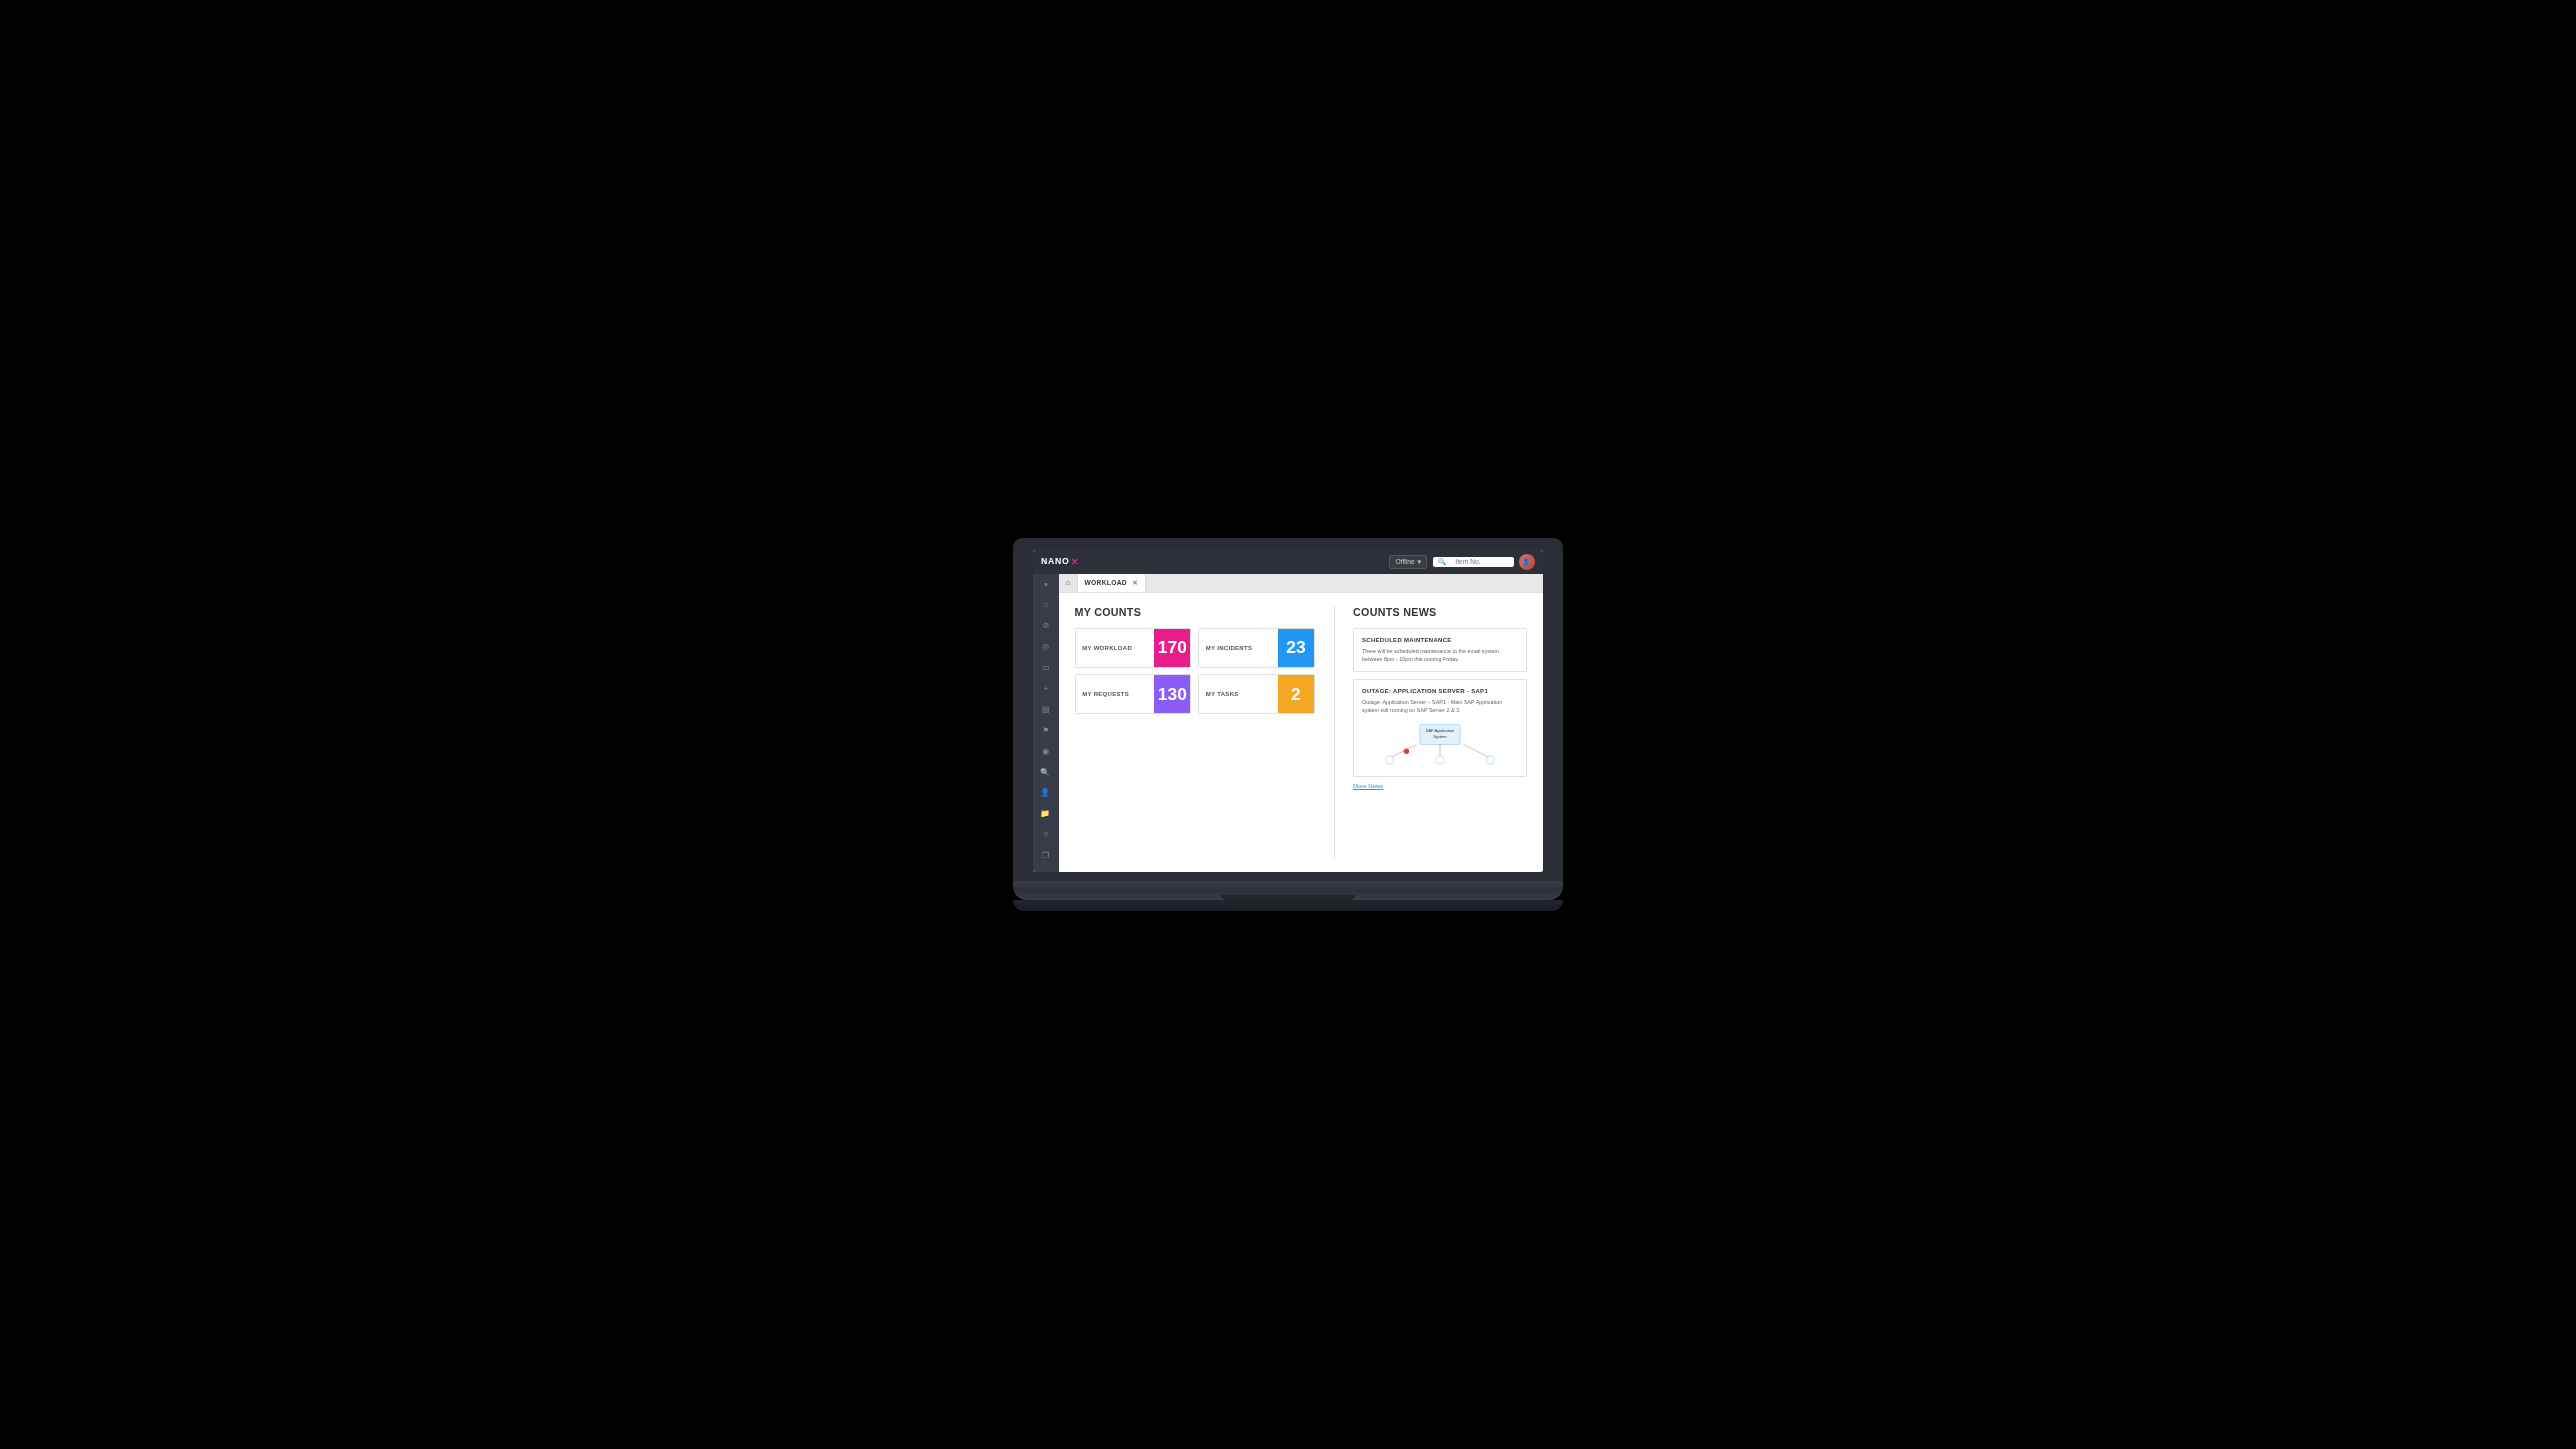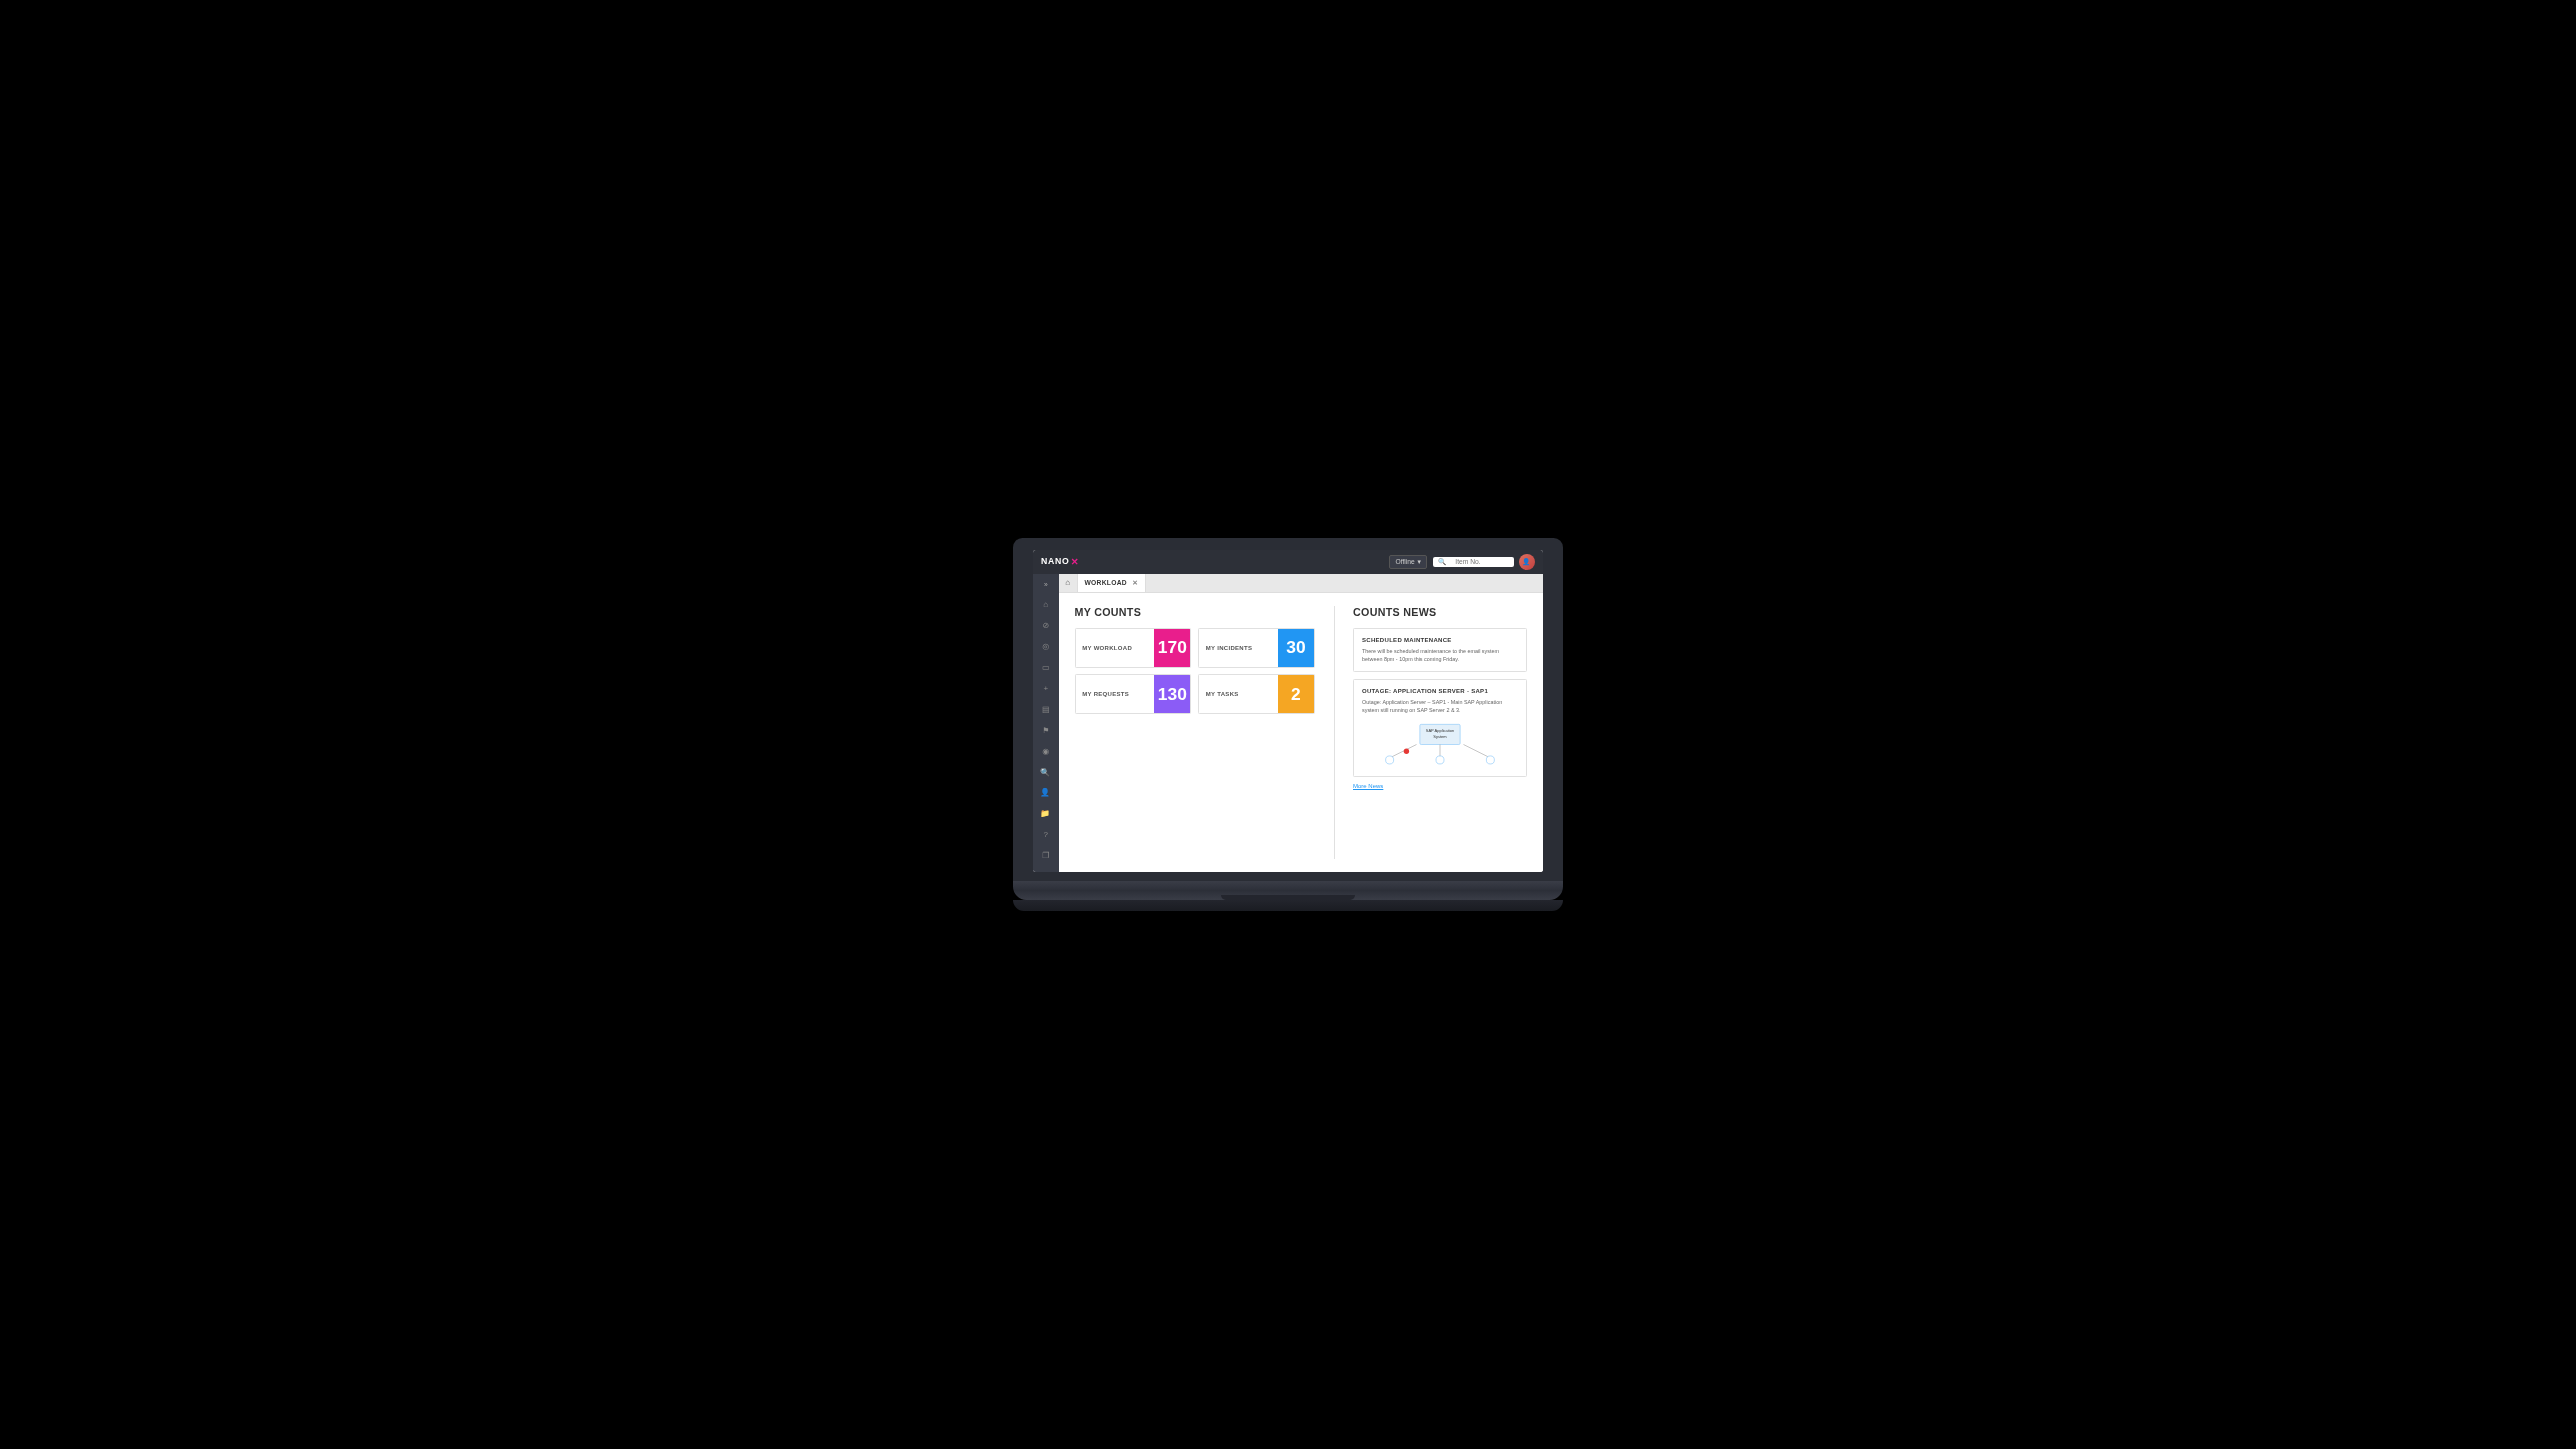--- a/index.html
+++ b/index.html
@@ -412,21 +412,21 @@
               <div class="section-title">MY COUNTS</div>
               <div class="counts-grid">
 
                 <div class="count-card">
                   <div class="count-label">MY WORKLOAD</div>
                   <div class="count-value bg-pink">170</div>
                 </div>
 
                 <div class="count-card">
                   <div class="count-label">MY INCIDENTS</div>
-                  <div class="count-value bg-blue">30</div>
+                  <div class="count-value bg-blue">23</div>
                 </div>
 
                 <div class="count-card">
                   <div class="count-label">MY REQUESTS</div>
                   <div class="count-value bg-teal">130</div>
                 </div>
 
                 <div class="count-card">
                   <div class="count-label">MY TASKS</div>
                   <div class="count-value bg-amber">2</div>

